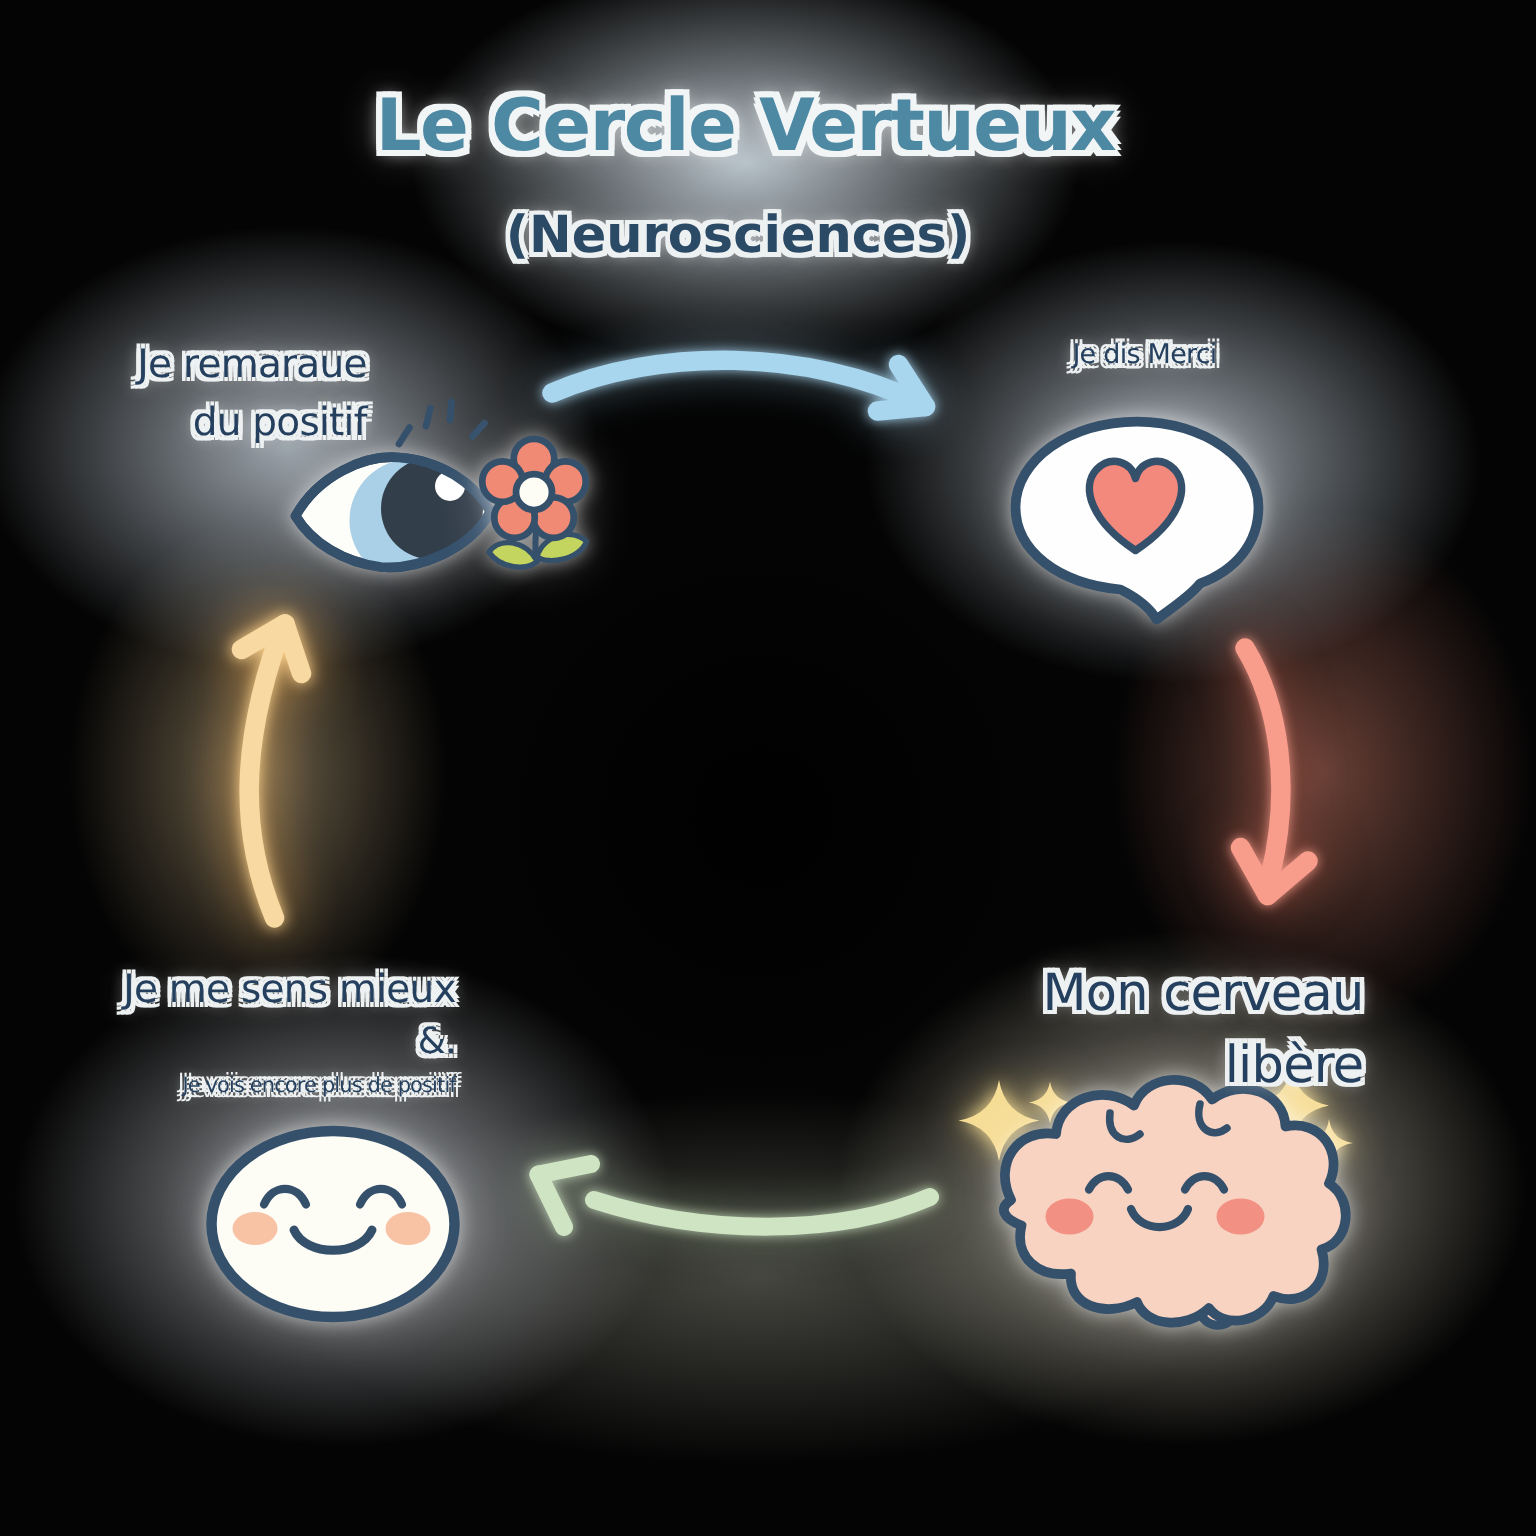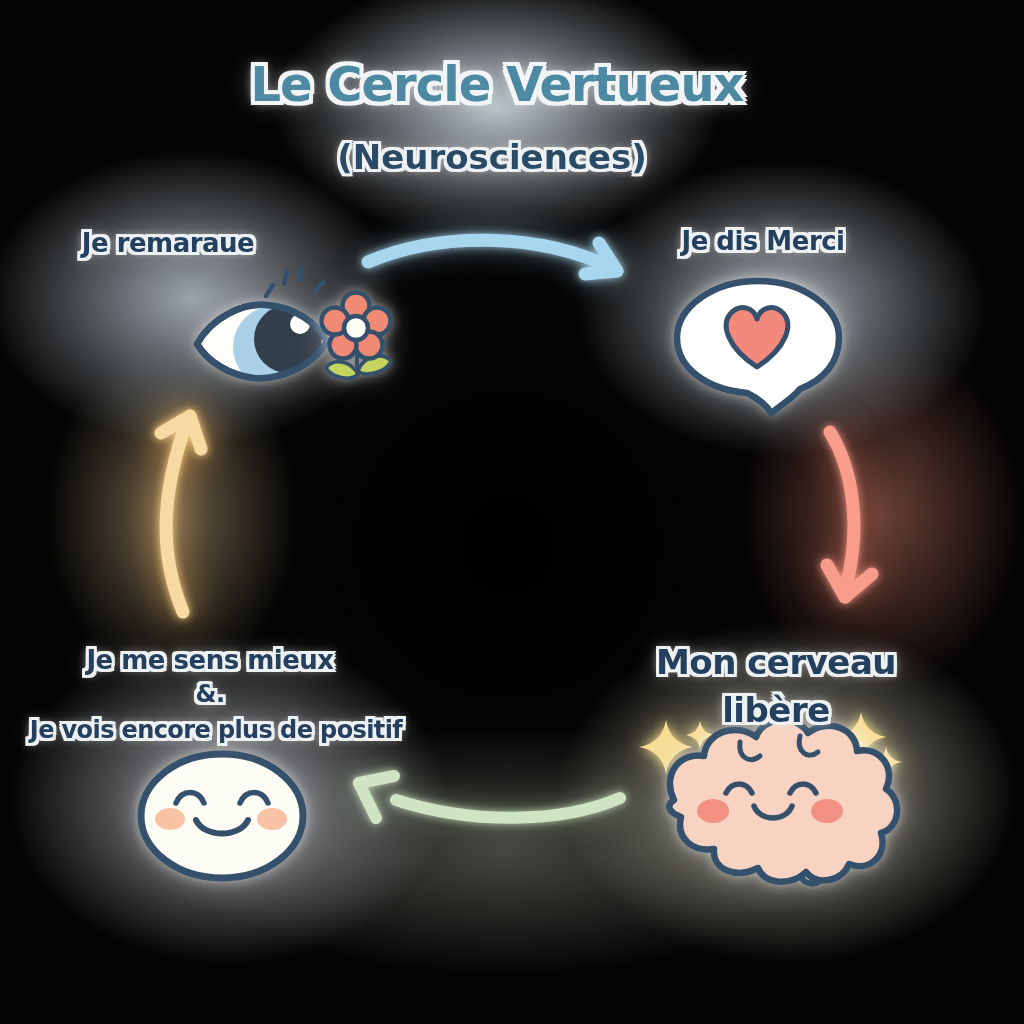--- a/index.html
+++ b/index.html
@@ -16,44 +16,44 @@
       radial-gradient(ellipse 315px 235px at 788px 792px, rgba(174,170,152,0.94), rgba(174,170,152,0) 73%),
       radial-gradient(ellipse 430px 165px at 505px 852px, rgba(122,124,112,0.55), rgba(122,124,112,0) 75%),
       #040404;
     padding-left: 18px;
   }
   .center-dark{
     position:absolute;inset:0;pointer-events:none;
     background:radial-gradient(circle 310px at 508px 545px, rgba(0,0,0,0.82), rgba(0,0,0,0) 66%);
   }
   svg.gfx{position:absolute;left:0;top:0;}
-  .label{position:absolute;transform:translateX(-50%);text-align:center;color:#24405e;font-weight:bold;letter-spacing:-0.5px;}
+  .label{position:absolute;transform:translateX(-50%);text-align:right;color:#24405e;font-weight:normal;letter-spacing:-0.5px;}
   .label .ln{display:block;}
   .sticker{
     text-shadow:
       -3px -3px 0 #eef1f2, 3px -3px 0 #eef1f2, -3px 3px 0 #eef1f2, 3px 3px 0 #eef1f2,
       -3px 0 0 #eef1f2, 3px 0 0 #eef1f2, 0 -3px 0 #eef1f2, 0 3px 0 #eef1f2,
       0 0 10px rgba(255,255,255,0.85), 0 0 24px rgba(255,255,255,0.40);
   }
   .sticker-lg{
     text-shadow:
       -4px -4px 0 #f2f5f6, 4px -4px 0 #f2f5f6, -4px 4px 0 #f2f5f6, 4px 4px 0 #f2f5f6,
       -4px 0 0 #f2f5f6, 4px 0 0 #f2f5f6, 0 -4px 0 #f2f5f6, 0 4px 0 #f2f5f6,
       0 0 12px rgba(255,255,255,0.9), 0 0 28px rgba(255,255,255,0.45);
   }
   .title{position:absolute;left:497px;top:56px;transform:translateX(-50%);
     font-size:48px;font-weight:bold;letter-spacing:-1px;color:#4e89a4;white-space:nowrap;}
   .subtitle{position:absolute;left:492px;top:137px;transform:translateX(-50%);
     font-size:34px;font-weight:bold;color:#2b4a66;white-space:nowrap;}
   .lbl-notice{left:168px;top:224px;font-size:26px;line-height:1.5;}
-  .lbl-thanks{left:763px;top:226px;font-size:26px;}
+  .lbl-thanks{left:763px;top:226px;font-size:18px;}
   .lbl-dopamine{left:776px;top:638px;font-size:34px;line-height:1.42;}
-  .lbl-feel{left:210px;top:645px;font-size:26px;line-height:1.2;}
+  .lbl-feel{left:193px;top:645px;font-size:26px;line-height:1.2;}
   .lbl-feel .ln-amp{font-size:24px;margin-top:4px;}
-  .lbl-feel .ln-sm{font-size:24px;margin-top:7px;letter-spacing:-0.6px;margin-left:12px;}
+  .lbl-feel .ln-sm{font-size:14px;margin-top:7px;letter-spacing:-0.6px;margin-left:12px;}
   .glow-blue{filter:drop-shadow(0 0 4px rgba(169,214,239,.9)) drop-shadow(0 0 14px rgba(169,214,239,.45));}
   .glow-red{filter:drop-shadow(0 0 4px rgba(248,156,140,.9)) drop-shadow(0 0 16px rgba(225,110,90,.5));}
   .glow-green{filter:drop-shadow(0 0 4px rgba(207,228,195,.85)) drop-shadow(0 0 14px rgba(190,220,170,.4));}
   .glow-yellow{filter:drop-shadow(0 0 5px rgba(252,210,140,1)) drop-shadow(0 0 18px rgba(250,180,90,.75));}
   .icon-glow{filter:drop-shadow(0 0 6px rgba(255,255,255,.5)) drop-shadow(0 0 16px rgba(255,255,255,.25));}
   .sparkle-glow{filter:drop-shadow(0 0 6px rgba(250,225,150,.95)) drop-shadow(0 0 14px rgba(245,210,120,.5));}
 </style>
 </head>
 <body>
 
@@ -172,20 +172,21 @@
         <g stroke="none" fill="#f8c3a5">
           <ellipse cx="170" cy="819" rx="15" ry="11"></ellipse>
           <ellipse cx="272" cy="819" rx="15" ry="11"></ellipse>
         </g>
       </g>
     </g>
   </svg>
 
   <div class="label sticker lbl-notice">
     <span class="ln">Je remaraue</span>
+    <span class="ln">du positif</span>
   </div>
 
   <div class="label sticker lbl-thanks">
     <span class="ln">Je dis Merci</span>
   </div>
 
   <div class="label sticker lbl-dopamine">
     <span class="ln">Mon cerveau libère</span>
   </div>
 

